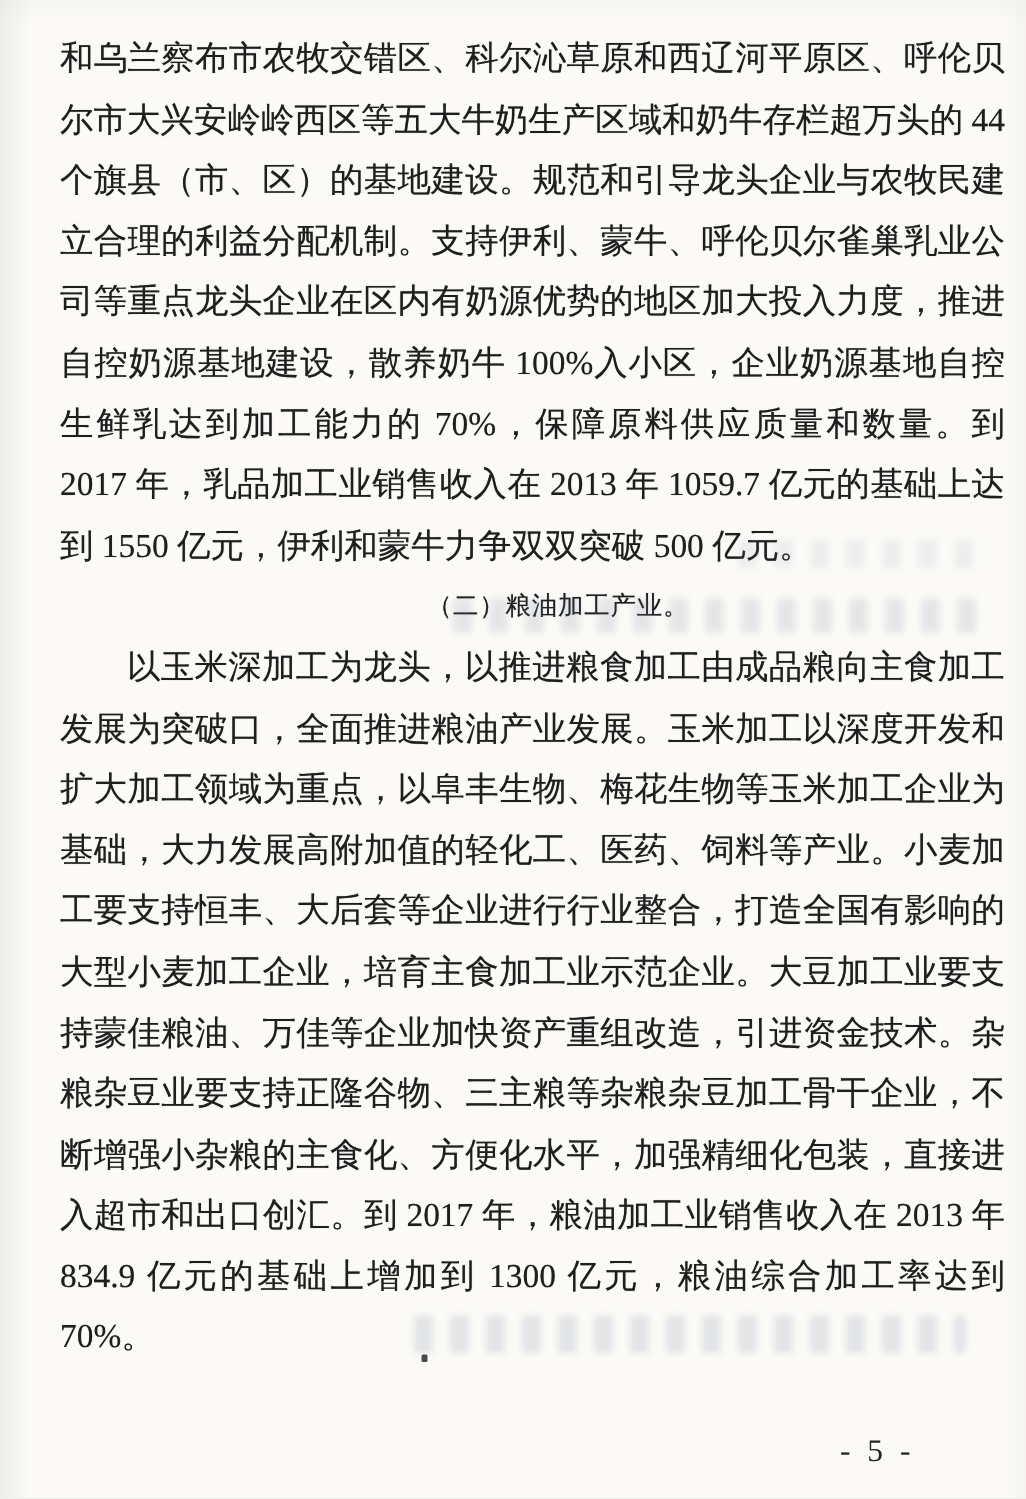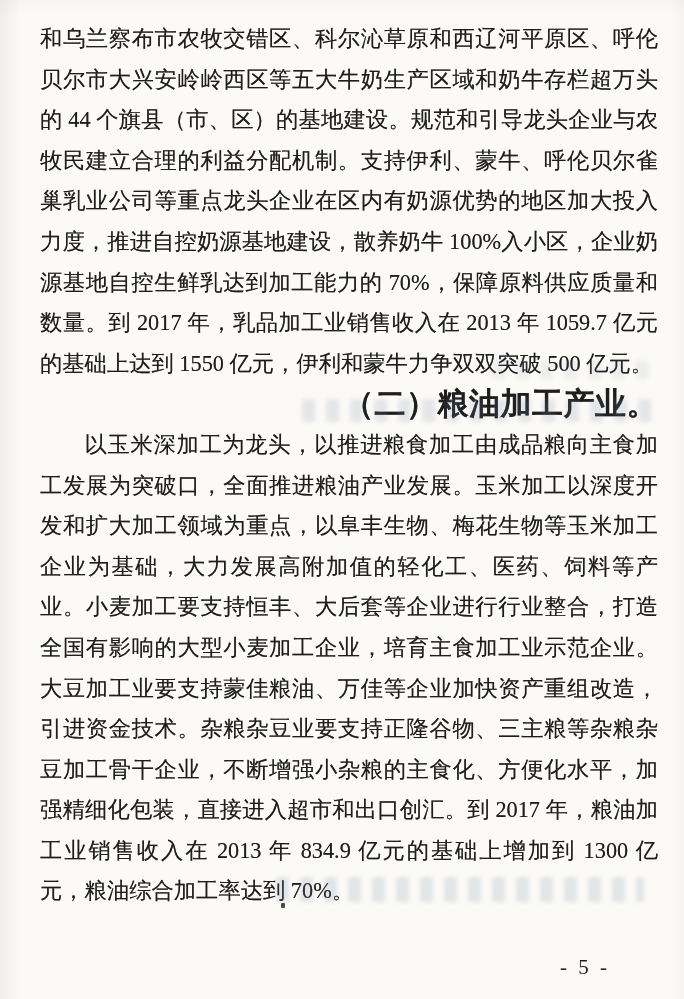--- a/index.html
+++ b/index.html
@@ -24,39 +24,39 @@
     inset: 0;
     pointer-events: none;
     background:
       linear-gradient(90deg, rgba(70,70,70,0.07), rgba(70,70,70,0.0) 20px),
       linear-gradient(270deg, rgba(70,70,70,0.03), rgba(70,70,70,0.0) 14px),
       linear-gradient(180deg, rgba(70,70,70,0.03), rgba(70,70,70,0.0) 16px);
   }
   .doc-body {
     position: absolute;
     left: 40px;
-    right: 26px;
+    right: 14px;
     top: 19px;
     font-size: 22.3px;
     line-height: 40.6px;
     text-align: justify;
     text-justify: inter-ideograph;
     text-shadow: 0 0 0.5px rgba(20,20,20,0.55);
   }
   .para {
     margin: 0;
     text-indent: 2em;
   }
   .para.body-continuation {
     text-indent: 0;
   }
   .para.heading {
-    font-weight: 700;
-    text-align: right;
-    font-size: 31px;
+    font-weight: 400;
+    text-align: center;
+    font-size: 17px;
     letter-spacing: 0.5px;
   }
   
   .ghost {
     position: absolute;
     filter: blur(2px);
     background: repeating-linear-gradient(90deg,
       rgba(122,136,162,0.35) 0px, rgba(122,136,162,0.35) 13px,
       rgba(122,136,162,0.0) 13px, rgba(122,136,162,0.0) 24px);
     border-radius: 3px;

